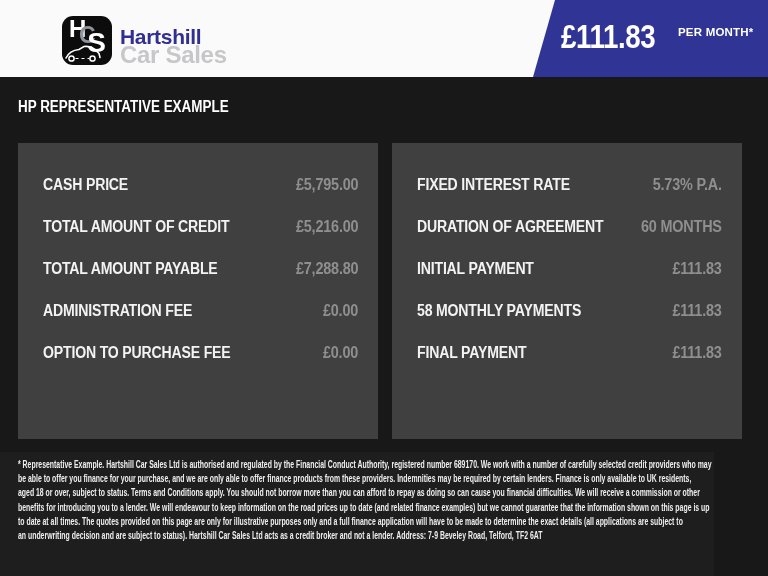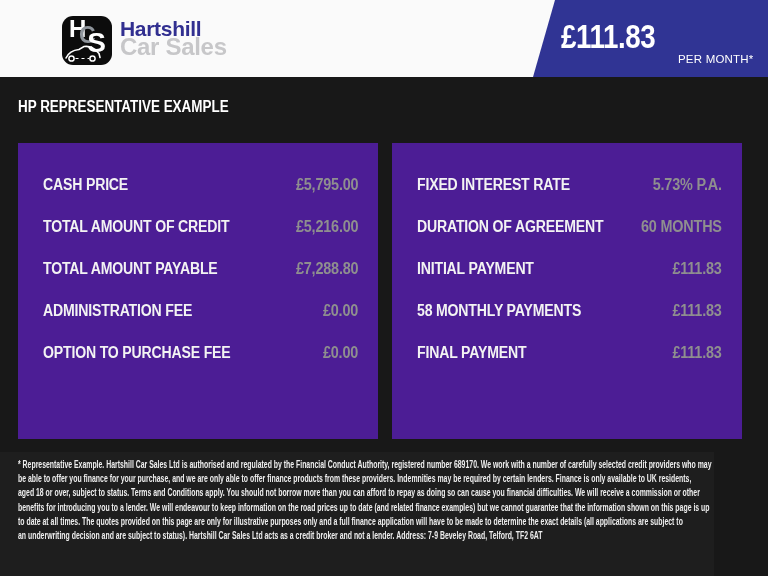--- a/index.html
+++ b/index.html
@@ -8,38 +8,38 @@
 
   
   .topbar{position:absolute;top:0;left:0;width:768px;height:77px;background:#fafafa;}
   .brand{position:absolute;left:62px;top:16px;display:flex;}
   .logo{position:relative;width:50px;height:49px;background:#0c0c0c;border-radius:11px;flex:0 0 auto;}
   .lg{position:absolute;font-weight:bold;line-height:1;}
   .lg-h{left:7px;top:1px;font-size:24px;color:#ffffff;}
   .lg-c{left:17px;top:8px;font-size:23px;color:#8f959c;}
   .lg-s{right:6px;top:13px;font-size:28px;color:#ffffff;}
   .car-svg{position:absolute;left:3px;bottom:3px;}
-  .brand-text{margin-left:8px;margin-top:4px;}
+  .brand-text{margin-left:8px;margin-top:12px;}
   .brand-line1{font-size:21px;font-weight:bold;color:#312f90;line-height:18px;letter-spacing:-0.3px;}
   .brand-line2{font-size:24px;font-weight:bold;color:#c7c7c9;line-height:17px;letter-spacing:-0.3px;}
 
   .price-banner{position:absolute;top:0;right:0;width:235px;height:77px;background:#303494;
                 clip-path:polygon(22px 0,100% 0,100% 100%,0 100%);}
   .amount{position:absolute;left:28px;top:20px;font-size:33px;font-weight:bold;color:#ffffff;
           white-space:nowrap;transform:scaleX(0.84);transform-origin:left top;letter-spacing:-0.5px;line-height:1;}
-  .period{position:absolute;left:145px;top:54px;font-size:11.5px;font-weight:normal;color:#ffffff;
+  .period{position:absolute;left:145px;top:27px;font-size:11.5px;font-weight:bold;color:#ffffff;
           white-space:nowrap;letter-spacing:0.2px;line-height:1;text-align:center;}
 
   
   .title{position:absolute;left:18px;top:99px;margin:0;font-size:16px;font-weight:bold;color:#ffffff;
          white-space:nowrap;transform:scaleX(0.84);transform-origin:left top;line-height:16px;}
 
   
   .panels{position:absolute;left:18px;top:143px;display:flex;gap:14px;}
-  .panel{background:#4c1d95;box-sizing:border-box;height:296px;padding:21px 20px 0 25px;}
+  .panel{background:#404040;box-sizing:border-box;height:296px;padding:21px 20px 0 25px;}
   .panel-left{width:360px;}
   .panel-right{width:350px;}
   .frow{height:42px;display:flex;align-items:center;justify-content:space-between;}
   .frow .lbl{font-size:16px;font-weight:bold;color:#f3f3f3;white-space:nowrap;
              transform:scaleX(0.88);transform-origin:left center;letter-spacing:-0.2px;}
   .frow .val{font-size:16px;font-weight:bold;color:#8f8f8f;white-space:nowrap;
              transform:scaleX(0.9);transform-origin:right center;letter-spacing:-0.2px;}
 
   
   .footnote{position:absolute;left:0;top:452px;width:714px;height:124px;background:#1e1e1e;}

